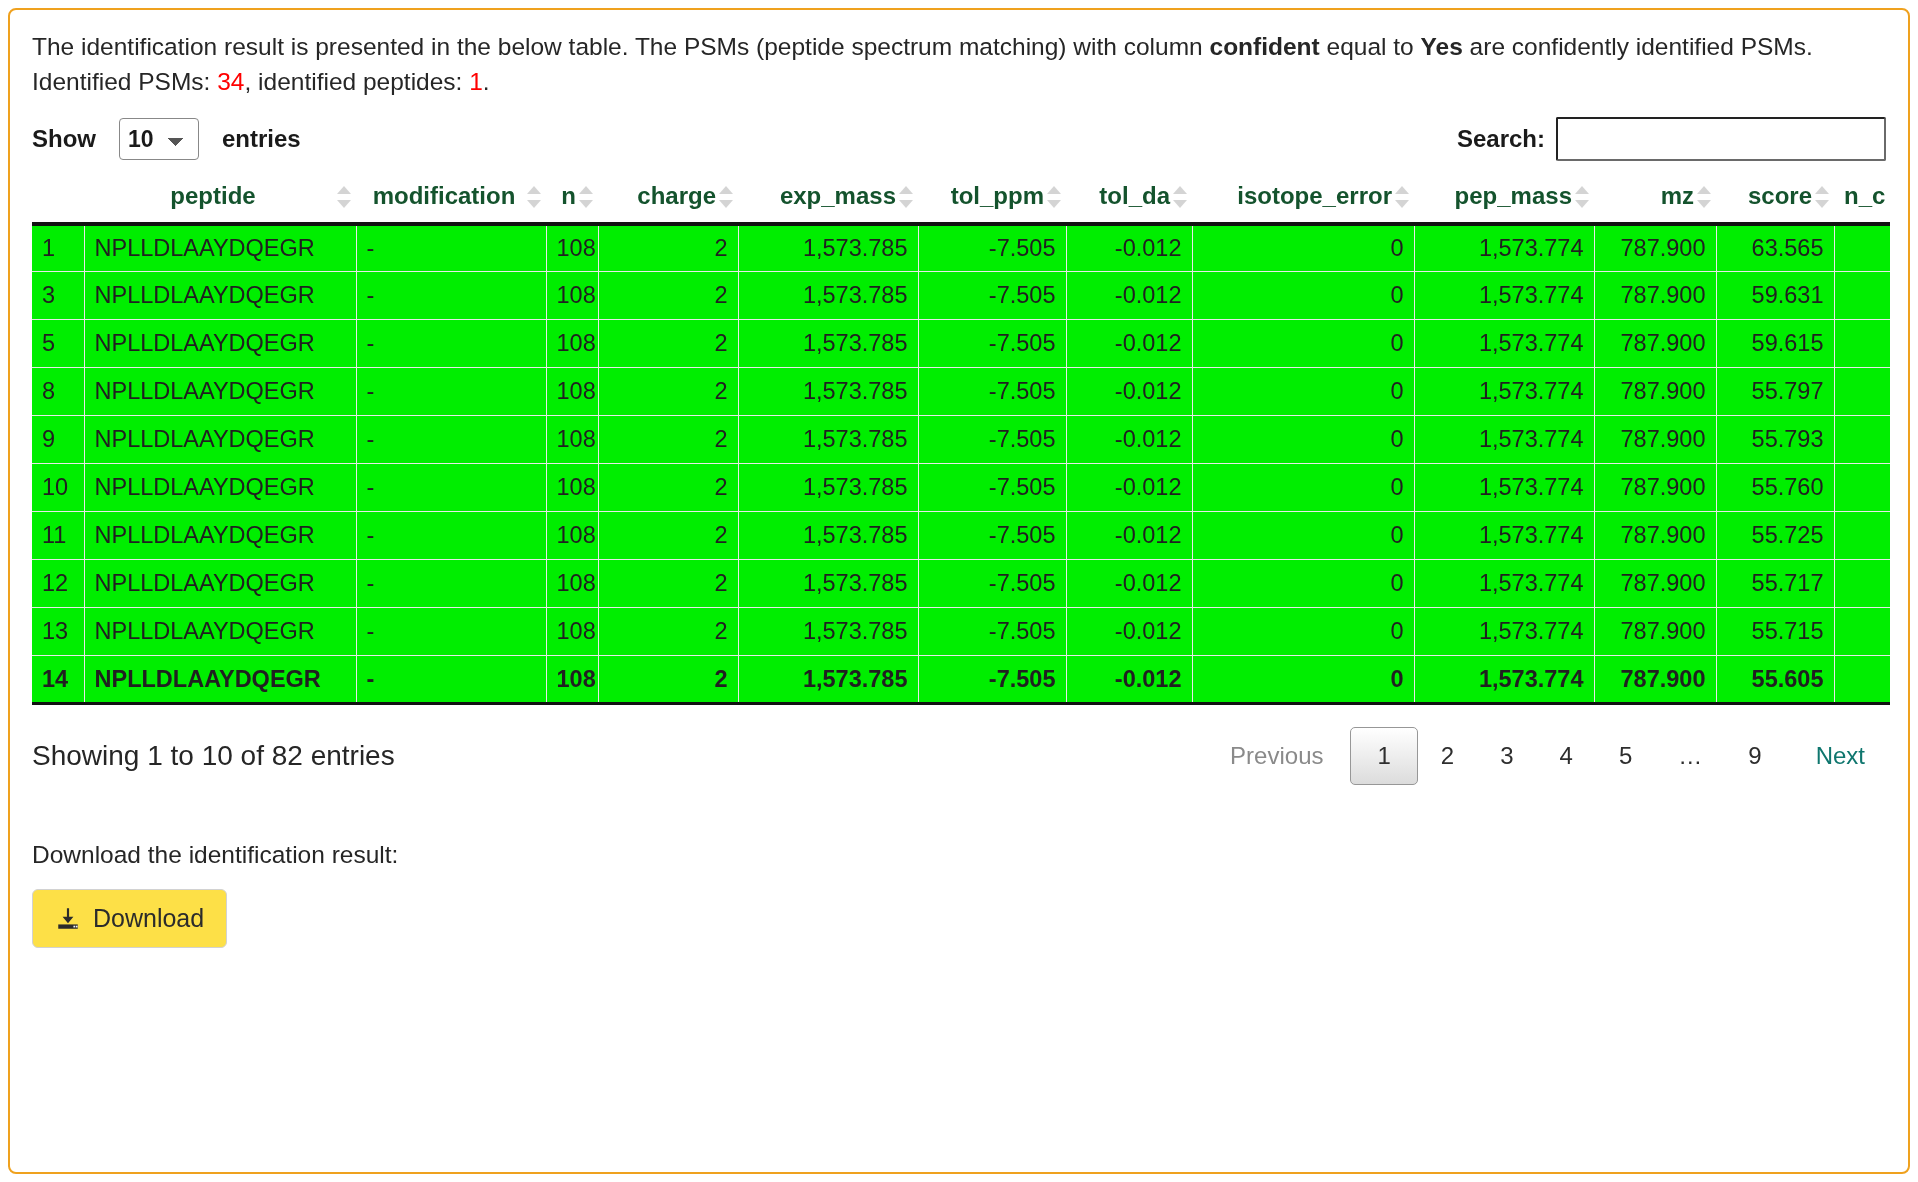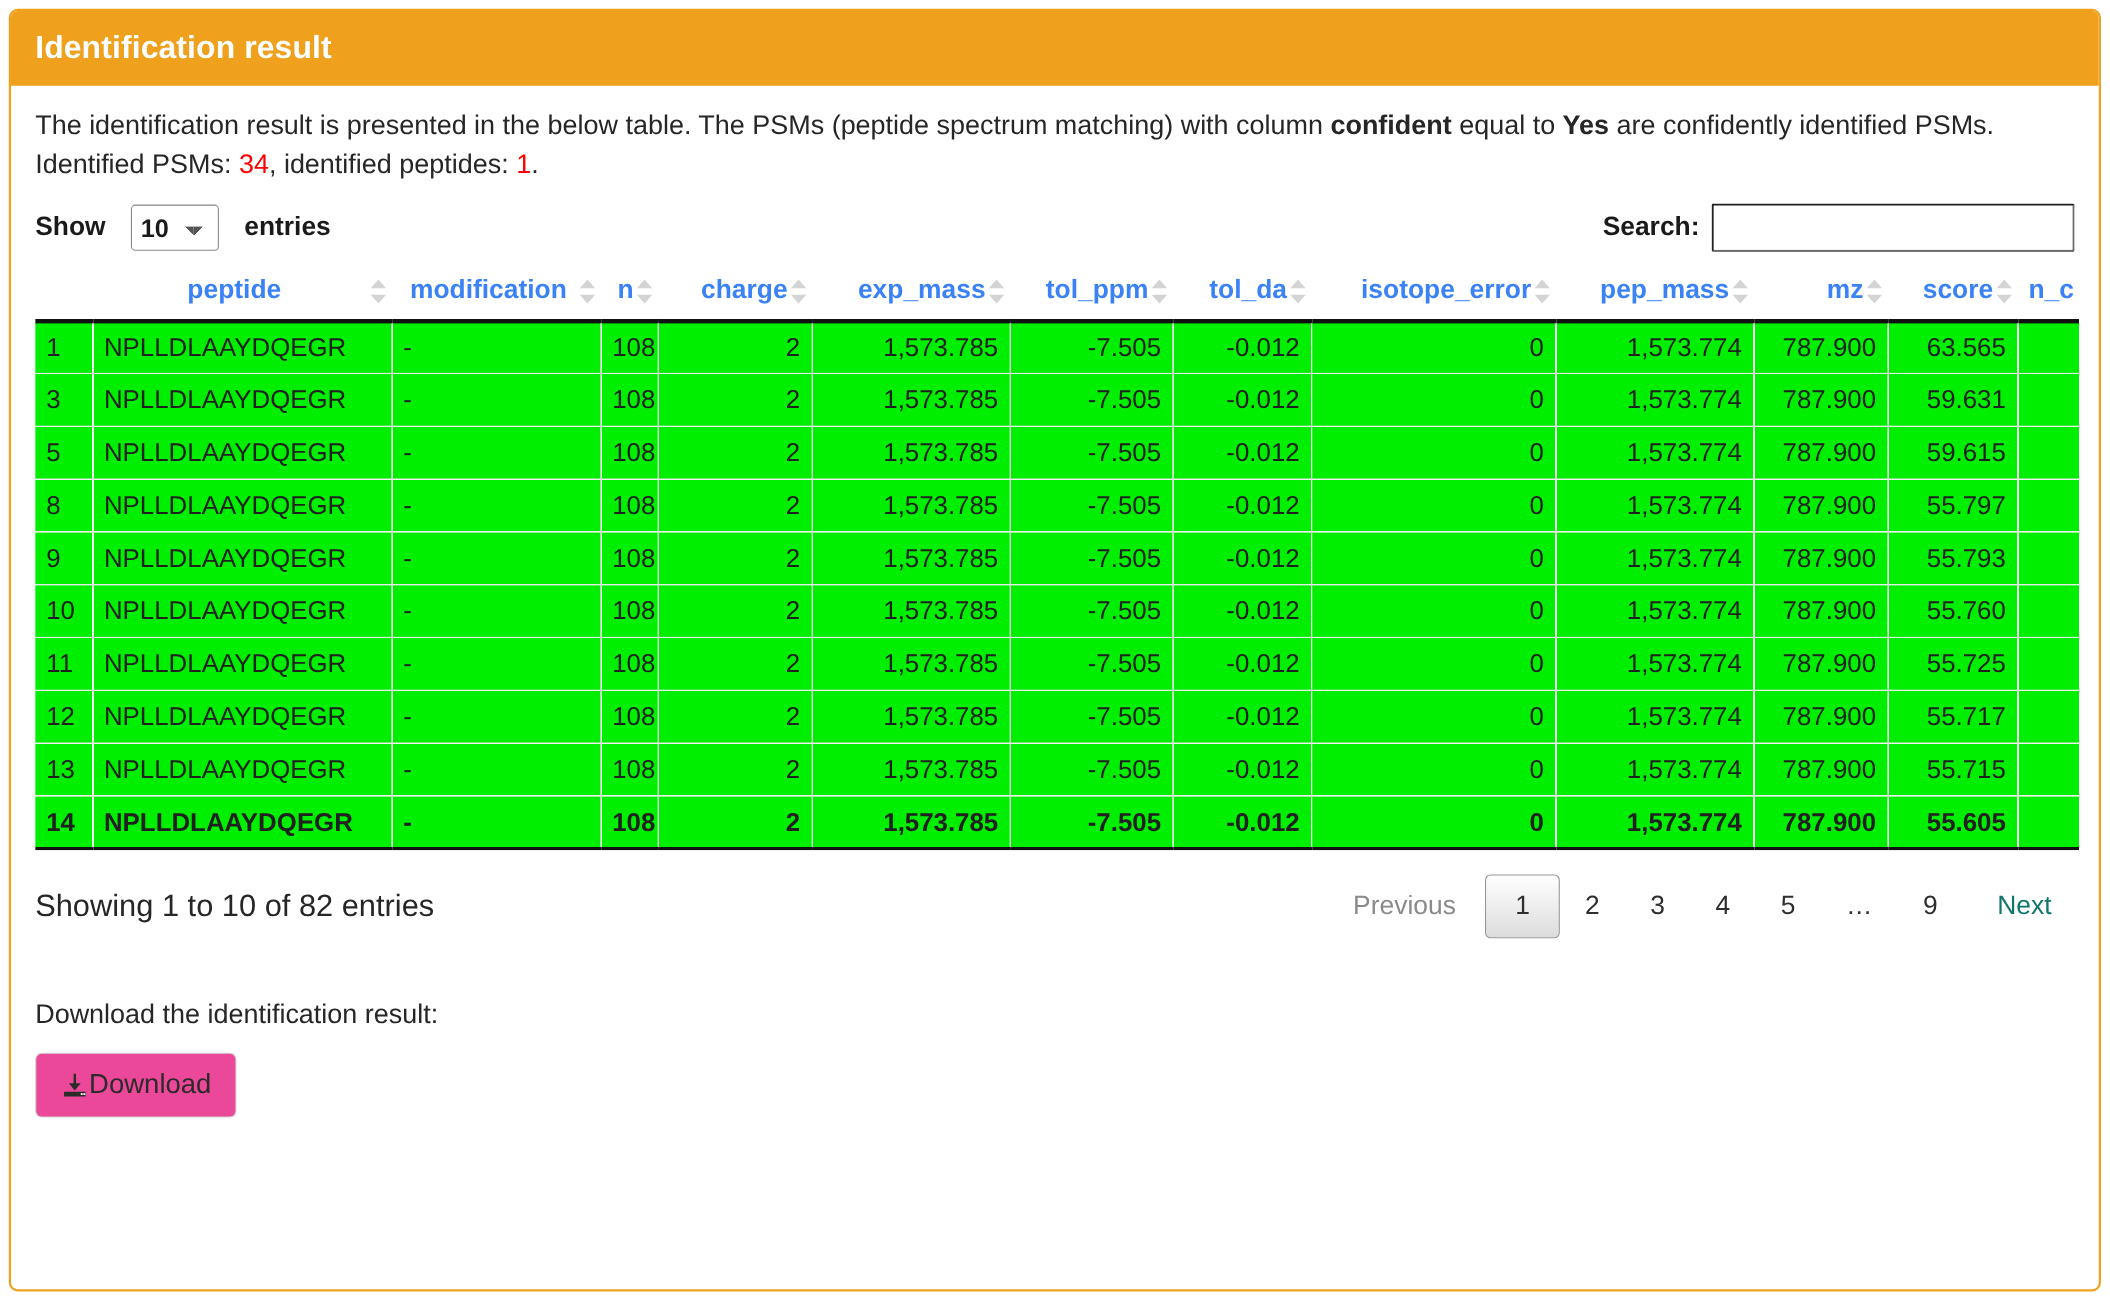--- a/index.html
+++ b/index.html
@@ -125,21 +125,21 @@
     position: relative;
   }
   table.dt {
     border-collapse: collapse;
     table-layout: fixed;
     width: 1862px;
     font-size: 23.5px;
   }
   table.dt thead th {
     font-weight: bold;
-    color: #3b82f6;
+    color: #14532d;
     font-size: 24px;
     padding: 6px 22px 12px 8px;
     text-align: right;
     vertical-align: bottom;
     border-bottom: 4px solid #111111;
     background: #ffffff;
     position: relative;
     white-space: nowrap;
     cursor: pointer;
   }
@@ -240,39 +240,37 @@
   
   .download-label {
     font-size: 24.5px;
     color: #262626;
     margin-top: 54px;
   }
   .btn-download {
     margin-top: 20px;
     display: inline-flex;
     align-items: center;
-    background: #ec4899;
+    gap: 12px;
+    background: #fde047;
     border: 1px solid #d2d2d2;
     border-radius: 6px;
     padding: 14px 22px;
     font-size: 25px;
     color: #2b2b2b;
     cursor: pointer;
     font-family: "Liberation Sans", sans-serif;
   }
   .dl-icon { display: inline-block; width: 26px; height: 26px; }
 </style>
 </head>
 <body>
 
 <div class="panel">
 
-  <div class="panel-heading">
-    <span class="panel-title">Identification result</span>
-  </div>
 
   <div class="panel-body">
 
     <p class="desc">
       <span>The identification result is presented in the below table. The PSMs (peptide spectrum matching) with column </span><b>confident</b><span> equal to </span><b>Yes</b><span> are confidently identified PSMs. Identified PSMs: </span><span class="red">34</span><span>, identified peptides: </span><span class="red">1</span><span>.</span>
     </p>
 
     <div class="controls">
       <label class="length-ctl">
         <span>Show</span>

